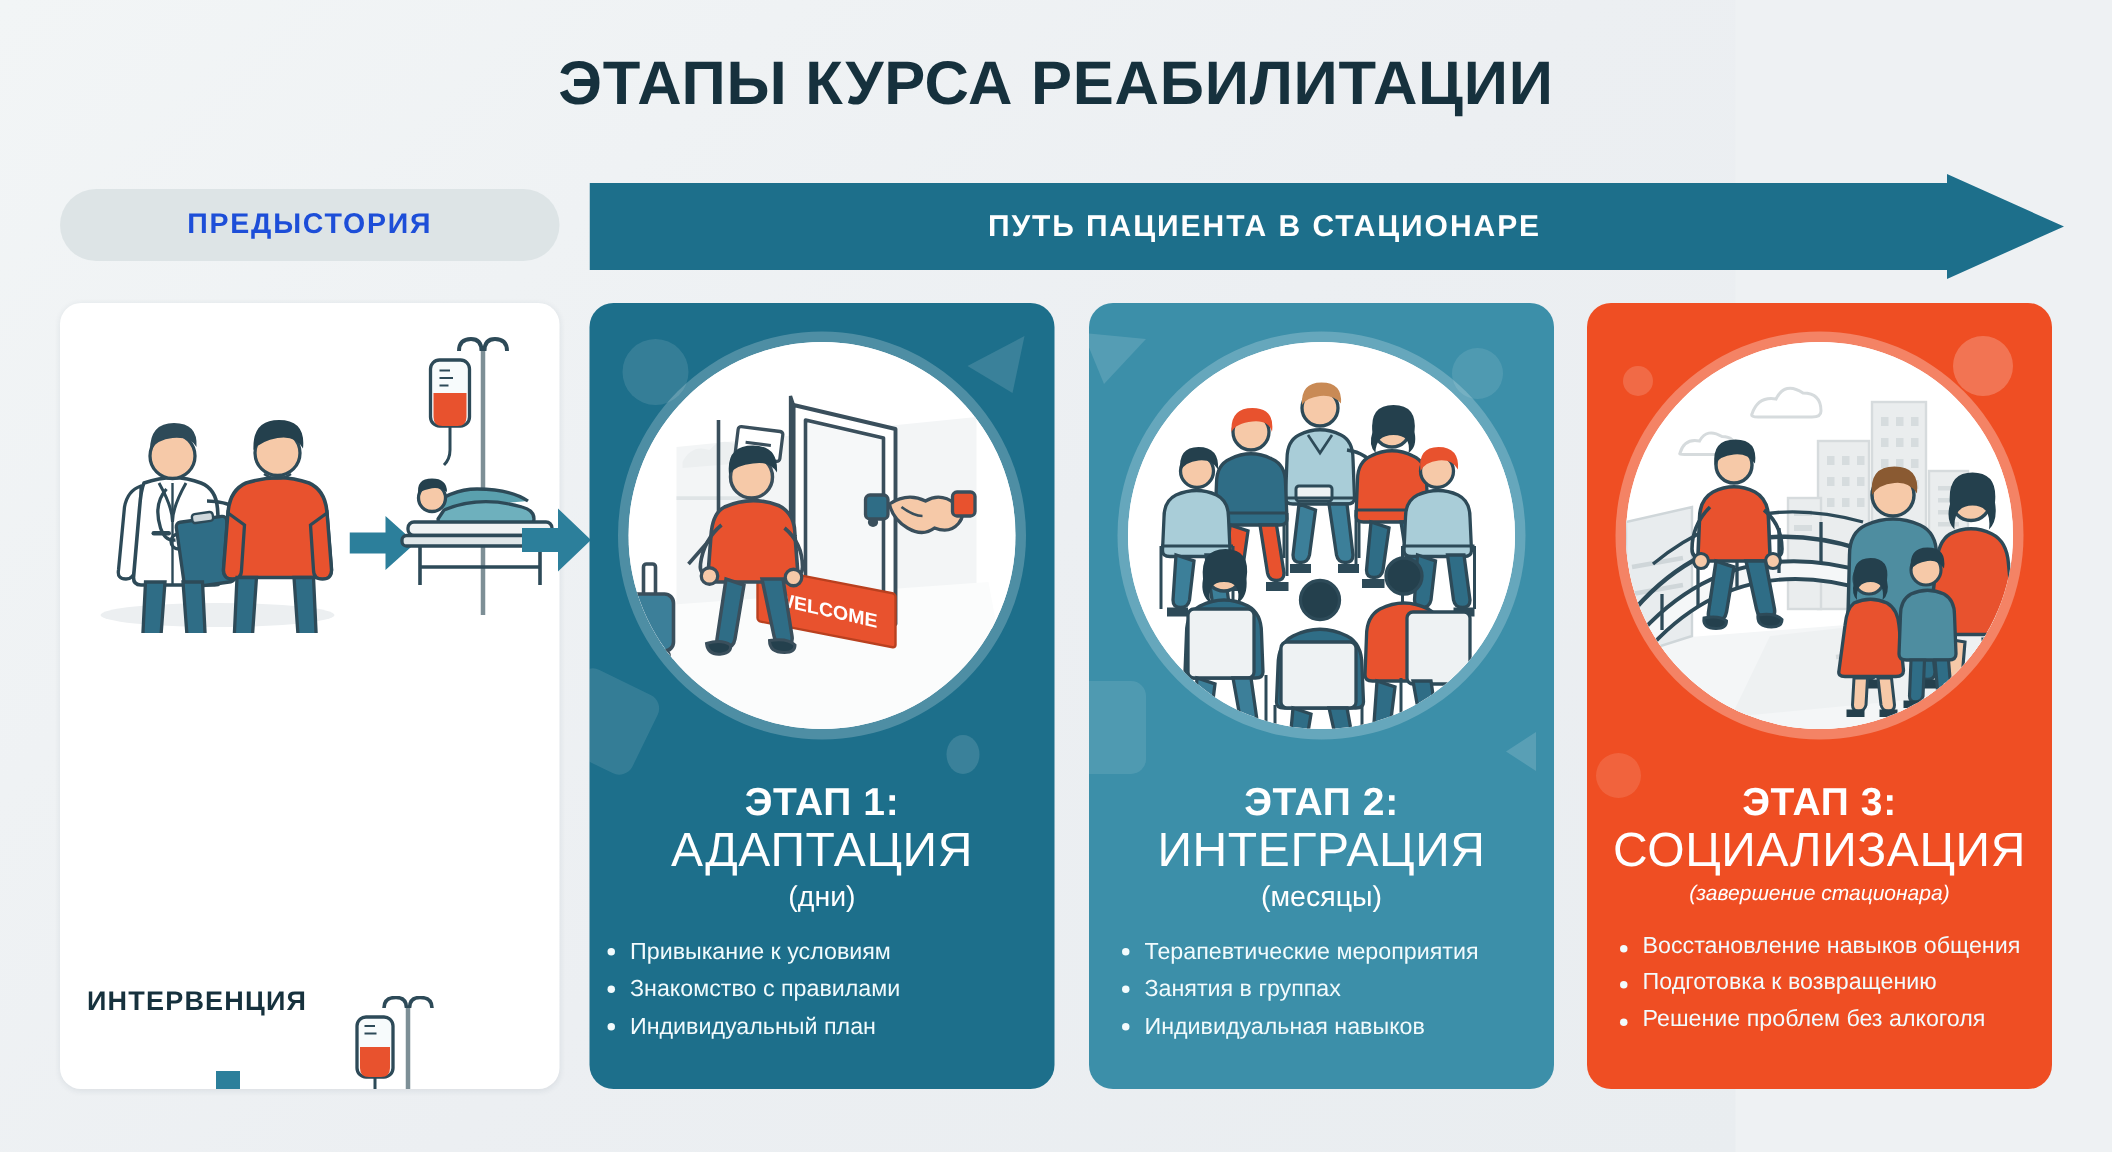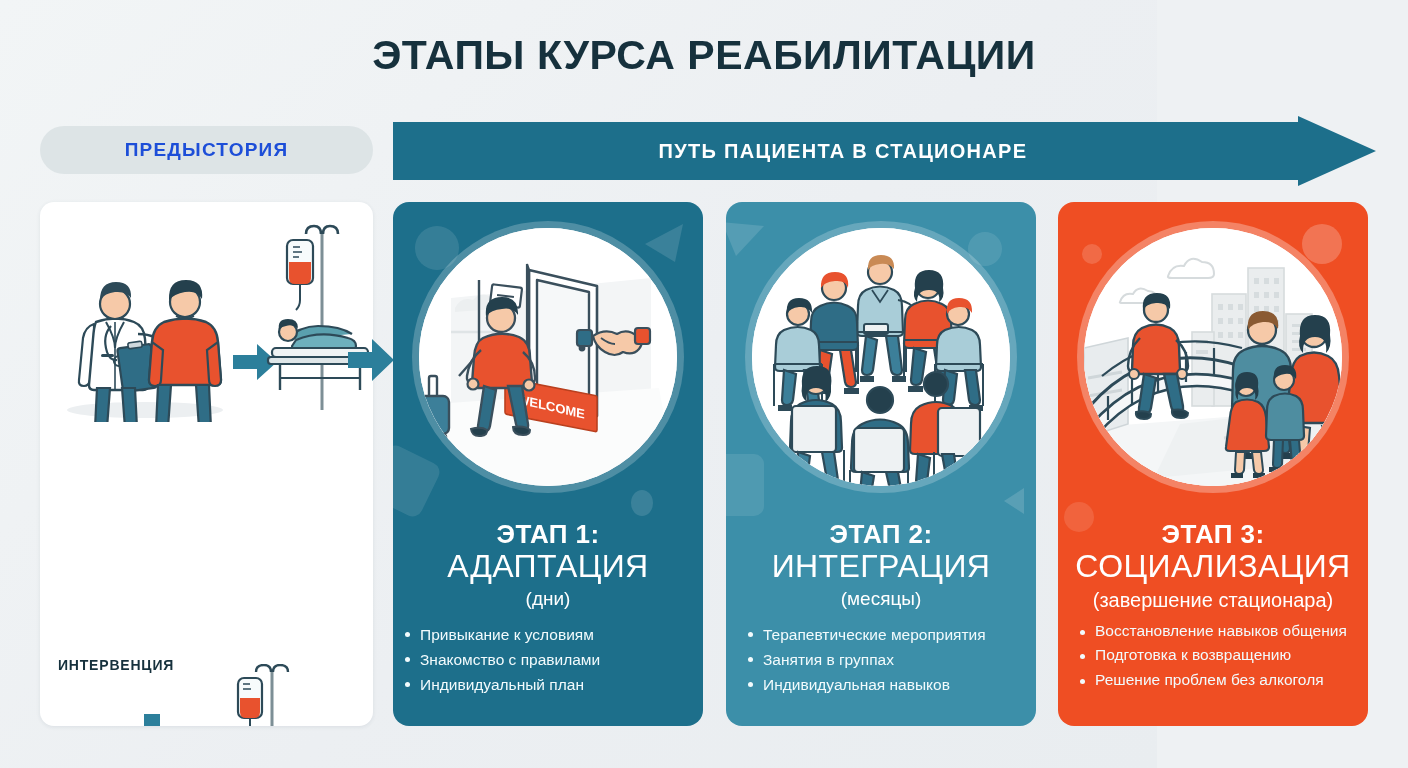--- a/index.html
+++ b/index.html
@@ -57,21 +57,21 @@
     left: 40px; top: 202px;
     width: 333px; height: 524px;
     background: #ffffff;
     border-radius: 14px;
     box-shadow: 0 1px 4px rgba(30,60,80,.09);
     overflow: hidden;
   }
   .label-intervention {
     position: absolute;
     left: 18px; top: 455px;
-    font-size: 14px; font-weight: bold; letter-spacing: .8px;
+    font-size: 18px; font-weight: bold; letter-spacing: .8px;
     color: #16313d;
     text-align: right;
   }
 
   .connector-arrow {
     position: absolute;
     left: 348px; top: 336px;
     width: 46px; height: 48px;
   }
 
@@ -104,21 +104,21 @@
 
   .stage-heading {
     position: absolute;
     left: 0; top: 318px; width: 100%;
     text-align: center;
     color: #ffffff;
   }
   .stage-heading .ln1 { display:block; font-size: 26px; font-weight: bold; line-height: 1.12; letter-spacing: .4px;}
   .stage-heading .ln2 { display:block; font-size: 32px; font-weight: normal; line-height: 1.12; letter-spacing: .4px;}
   .stage-heading .sub { display:block; font-size: 19px; font-weight: normal; line-height: 1.5; }
-  #stage3 .stage-heading .sub { font-size: 20px; }
+  #stage3 .stage-heading .sub { font-size: 14px; font-style: italic; }
 
   .bullets {
     position: absolute;
     left: 22px; right: 12px;
     top: 420px;
     list-style: none;
     color: #f2fbfd;
   }
   .bullets li {
     position: relative;

